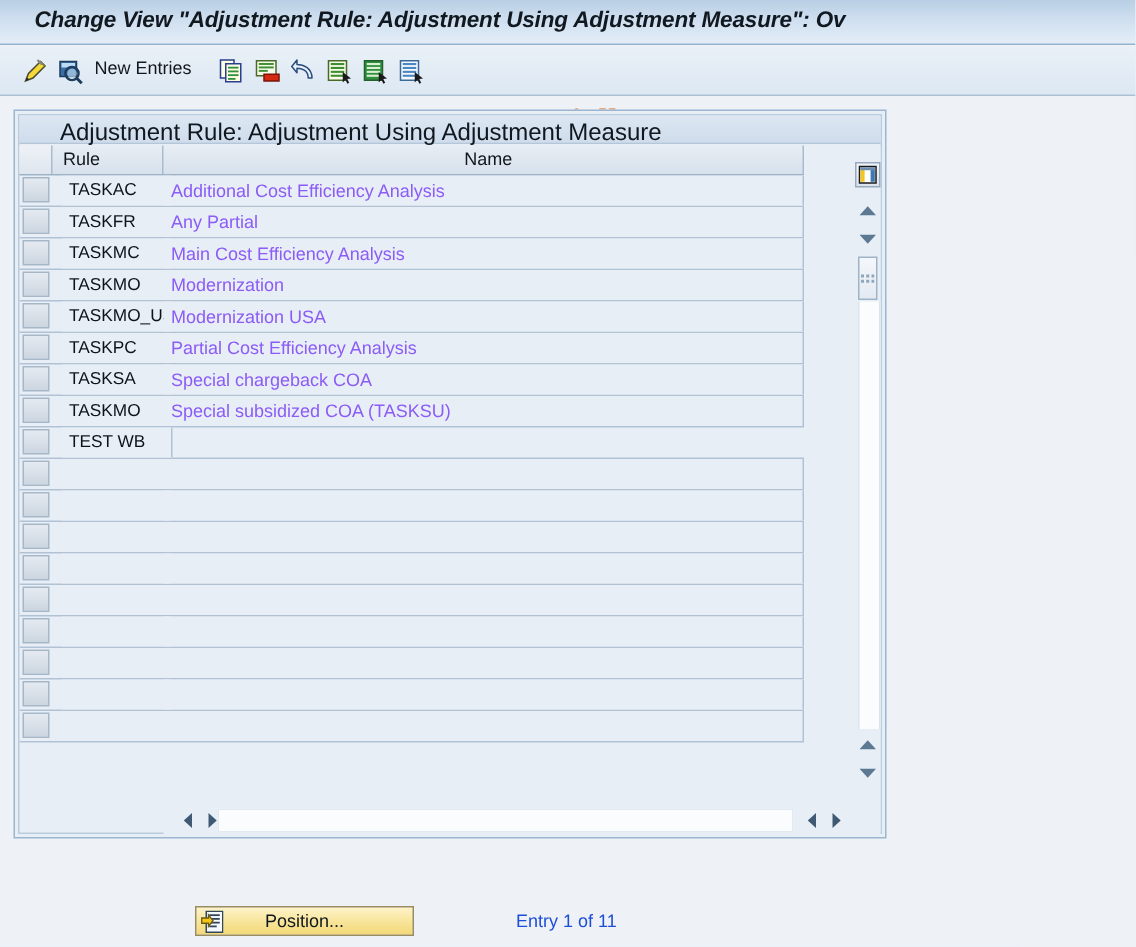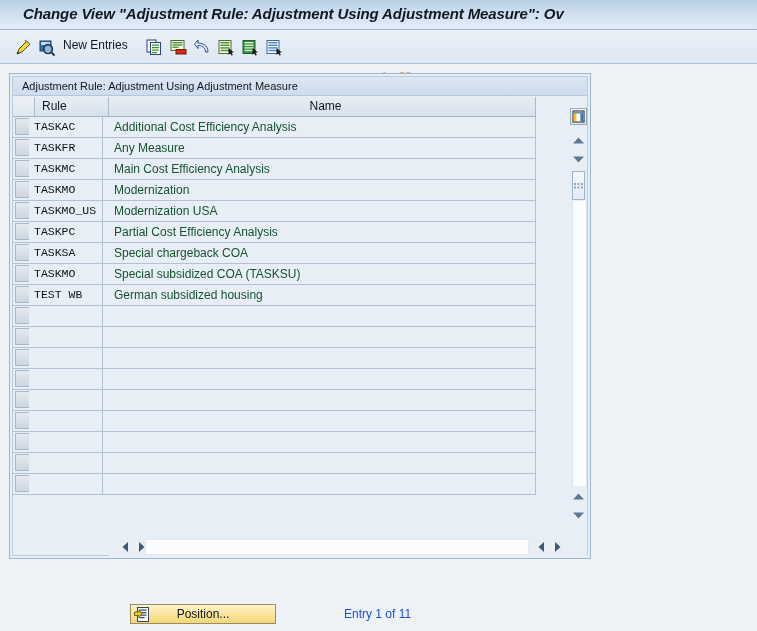--- a/index.html
+++ b/index.html
@@ -106,23 +106,23 @@
     position: absolute;
     left: 0px; top: 0px;
     width: 574px;
     height: 19px;
     background: linear-gradient(to bottom, #dce7f2 0%, #cfdcec 100%);
     border-bottom: 1px solid #b4c7da;
     box-sizing: border-box;
   }
   .group-header span {
     position: absolute;
-    left: 9px;
+    left: 27px;
     top: 3px;
-    font-size: 11px;
+    font-size: 16px;
     color: #10171e;
     white-space: nowrap;
   }
 
   
   .grid {
     position: absolute;
     left: 0px;
     top: 20px;
     width: 556px;
@@ -178,42 +178,42 @@
     position: absolute;
     left: 2px; top: 1px;
     width: 18px; height: 17px;
     background: linear-gradient(to bottom, #e5eaf1 0%, #ccd6e0 100%);
     border: 1px solid #a6b7c8;
     box-sizing: border-box;
     cursor: pointer;
   }
   .cell-rule {
     position: absolute;
-    left: 16px; top: 0;
+    left: 28px; top: 0;
     width: 74px; height: 20px;
     border-right: 1px solid #b0c2d3;
     box-sizing: border-box;
     background: #e8eef6;
-    font-family: Liberation Mono, monospace;
+    font-family: Liberation Sans, sans-serif;
     font-size: 11.5px;
     color: #0d1318;
     line-height: 20px;
     padding-left: 5px;
     white-space: pre;
     overflow: hidden;
   }
   .cell-name {
     position: absolute;
     left: 96px; top: 0;
     width: 427px; height: 20px;
     border-right: 1px solid #b0c2d3;
     box-sizing: border-box;
     background: #e8eef6;
     font-size: 12px;
-    color: #14532d;
+    color: #8b5cf6;
     line-height: 20px;
     padding-left: 5px;
     white-space: nowrap;
     overflow: hidden;
   }
 
   
   .grid-right-gap {
     position: absolute;
     left: 523px;
@@ -449,21 +449,21 @@
 
       <div class="rows" id="rows-container">
           <div class="row">
             <div class="cell-sel"></div>
             <div class="cell-rule">TASKAC</div>
             <div class="cell-name">Additional Cost Efficiency Analysis</div>
           </div>
           <div class="row">
             <div class="cell-sel"></div>
             <div class="cell-rule">TASKFR</div>
-            <div class="cell-name">Any Measure</div>
+            <div class="cell-name">Any Partial</div>
           </div>
           <div class="row">
             <div class="cell-sel"></div>
             <div class="cell-rule">TASKMC</div>
             <div class="cell-name">Main Cost Efficiency Analysis</div>
           </div>
           <div class="row">
             <div class="cell-sel"></div>
             <div class="cell-rule">TASKMO</div>
             <div class="cell-name">Modernization</div>
@@ -484,21 +484,20 @@
             <div class="cell-name">Special chargeback COA</div>
           </div>
           <div class="row">
             <div class="cell-sel"></div>
             <div class="cell-rule">TASKMO</div>
             <div class="cell-name">Special subsidized COA (TASKSU)</div>
           </div>
           <div class="row">
             <div class="cell-sel"></div>
             <div class="cell-rule">TEST WB</div>
-            <div class="cell-name">German subsidized housing</div>
           </div>
           <div class="row">
             <div class="cell-sel"></div>
             <div class="cell-rule"></div>
             <div class="cell-name"></div>
           </div>
           <div class="row">
             <div class="cell-sel"></div>
             <div class="cell-rule"></div>
             <div class="cell-name"></div>

